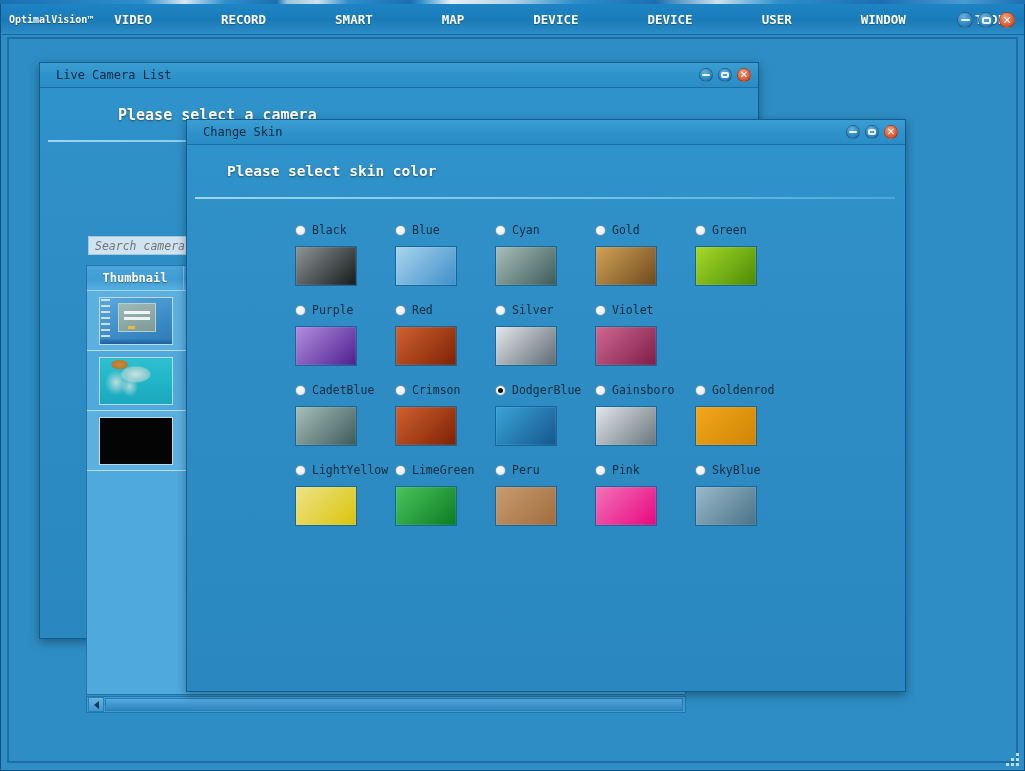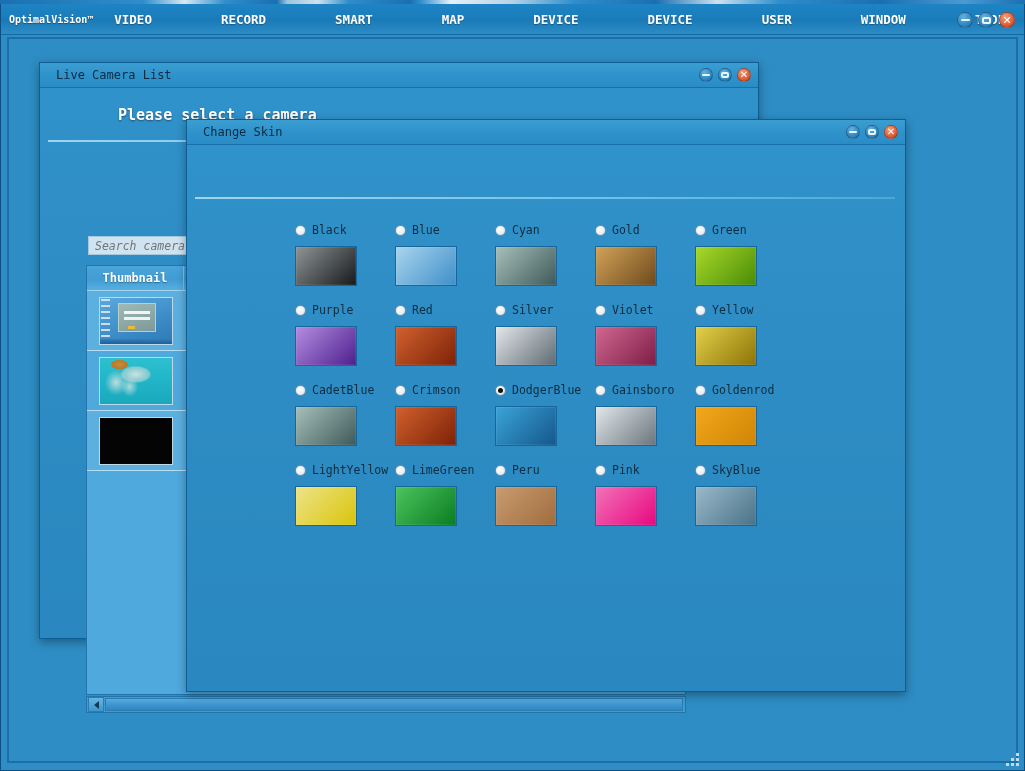--- a/index.html
+++ b/index.html
@@ -353,20 +353,21 @@
         <div class="wbtn sm max">
             <span class="g-max"></span>
           </div>
         <div class="wbtn sm close">
             <span class="g-close">✕</span>
           </div>
       </div>
     </div>
 
     <div class="cw-body">
+      <div id="skin-heading">Please select skin color</div>
       <div id="skin-divider"></div>
 
       <div id="skin-grid">
           <div class="skin-row">
             <div class="skin-cell">
               <div class="skin-opt">
                 <span class="radio"></span>
                 <span class="skin-label">Black</span>
               </div>
               <div class="swatch" style="background: linear-gradient(135deg, rgb(143, 148, 150) 0%, rgb(22, 26, 27) 100%);"></div>
@@ -421,27 +422,20 @@
                 <span class="skin-label">Silver</span>
               </div>
               <div class="swatch" style="background: linear-gradient(135deg, rgb(227, 231, 234) 0%, rgb(94, 106, 114) 100%);"></div>
             </div>
             <div class="skin-cell">
               <div class="skin-opt">
                 <span class="radio"></span>
                 <span class="skin-label">Violet</span>
               </div>
               <div class="swatch" style="background: linear-gradient(135deg, rgb(208, 104, 144) 0%, rgb(126, 29, 71) 100%);"></div>
-            </div>
-            <div class="skin-cell">
-              <div class="skin-opt">
-                <span class="radio"></span>
-                <span class="skin-label">Yellow</span>
-              </div>
-              <div class="swatch" style="background: linear-gradient(135deg, rgb(226, 208, 74) 0%, rgb(141, 116, 6) 100%);"></div>
             </div>
           </div>
           <div class="skin-row">
             <div class="skin-cell">
               <div class="skin-opt">
                 <span class="radio"></span>
                 <span class="skin-label">CadetBlue</span>
               </div>
               <div class="swatch" style="background: linear-gradient(135deg, rgb(166, 191, 187) 0%, rgb(62, 90, 88) 100%);"></div>
             </div>

